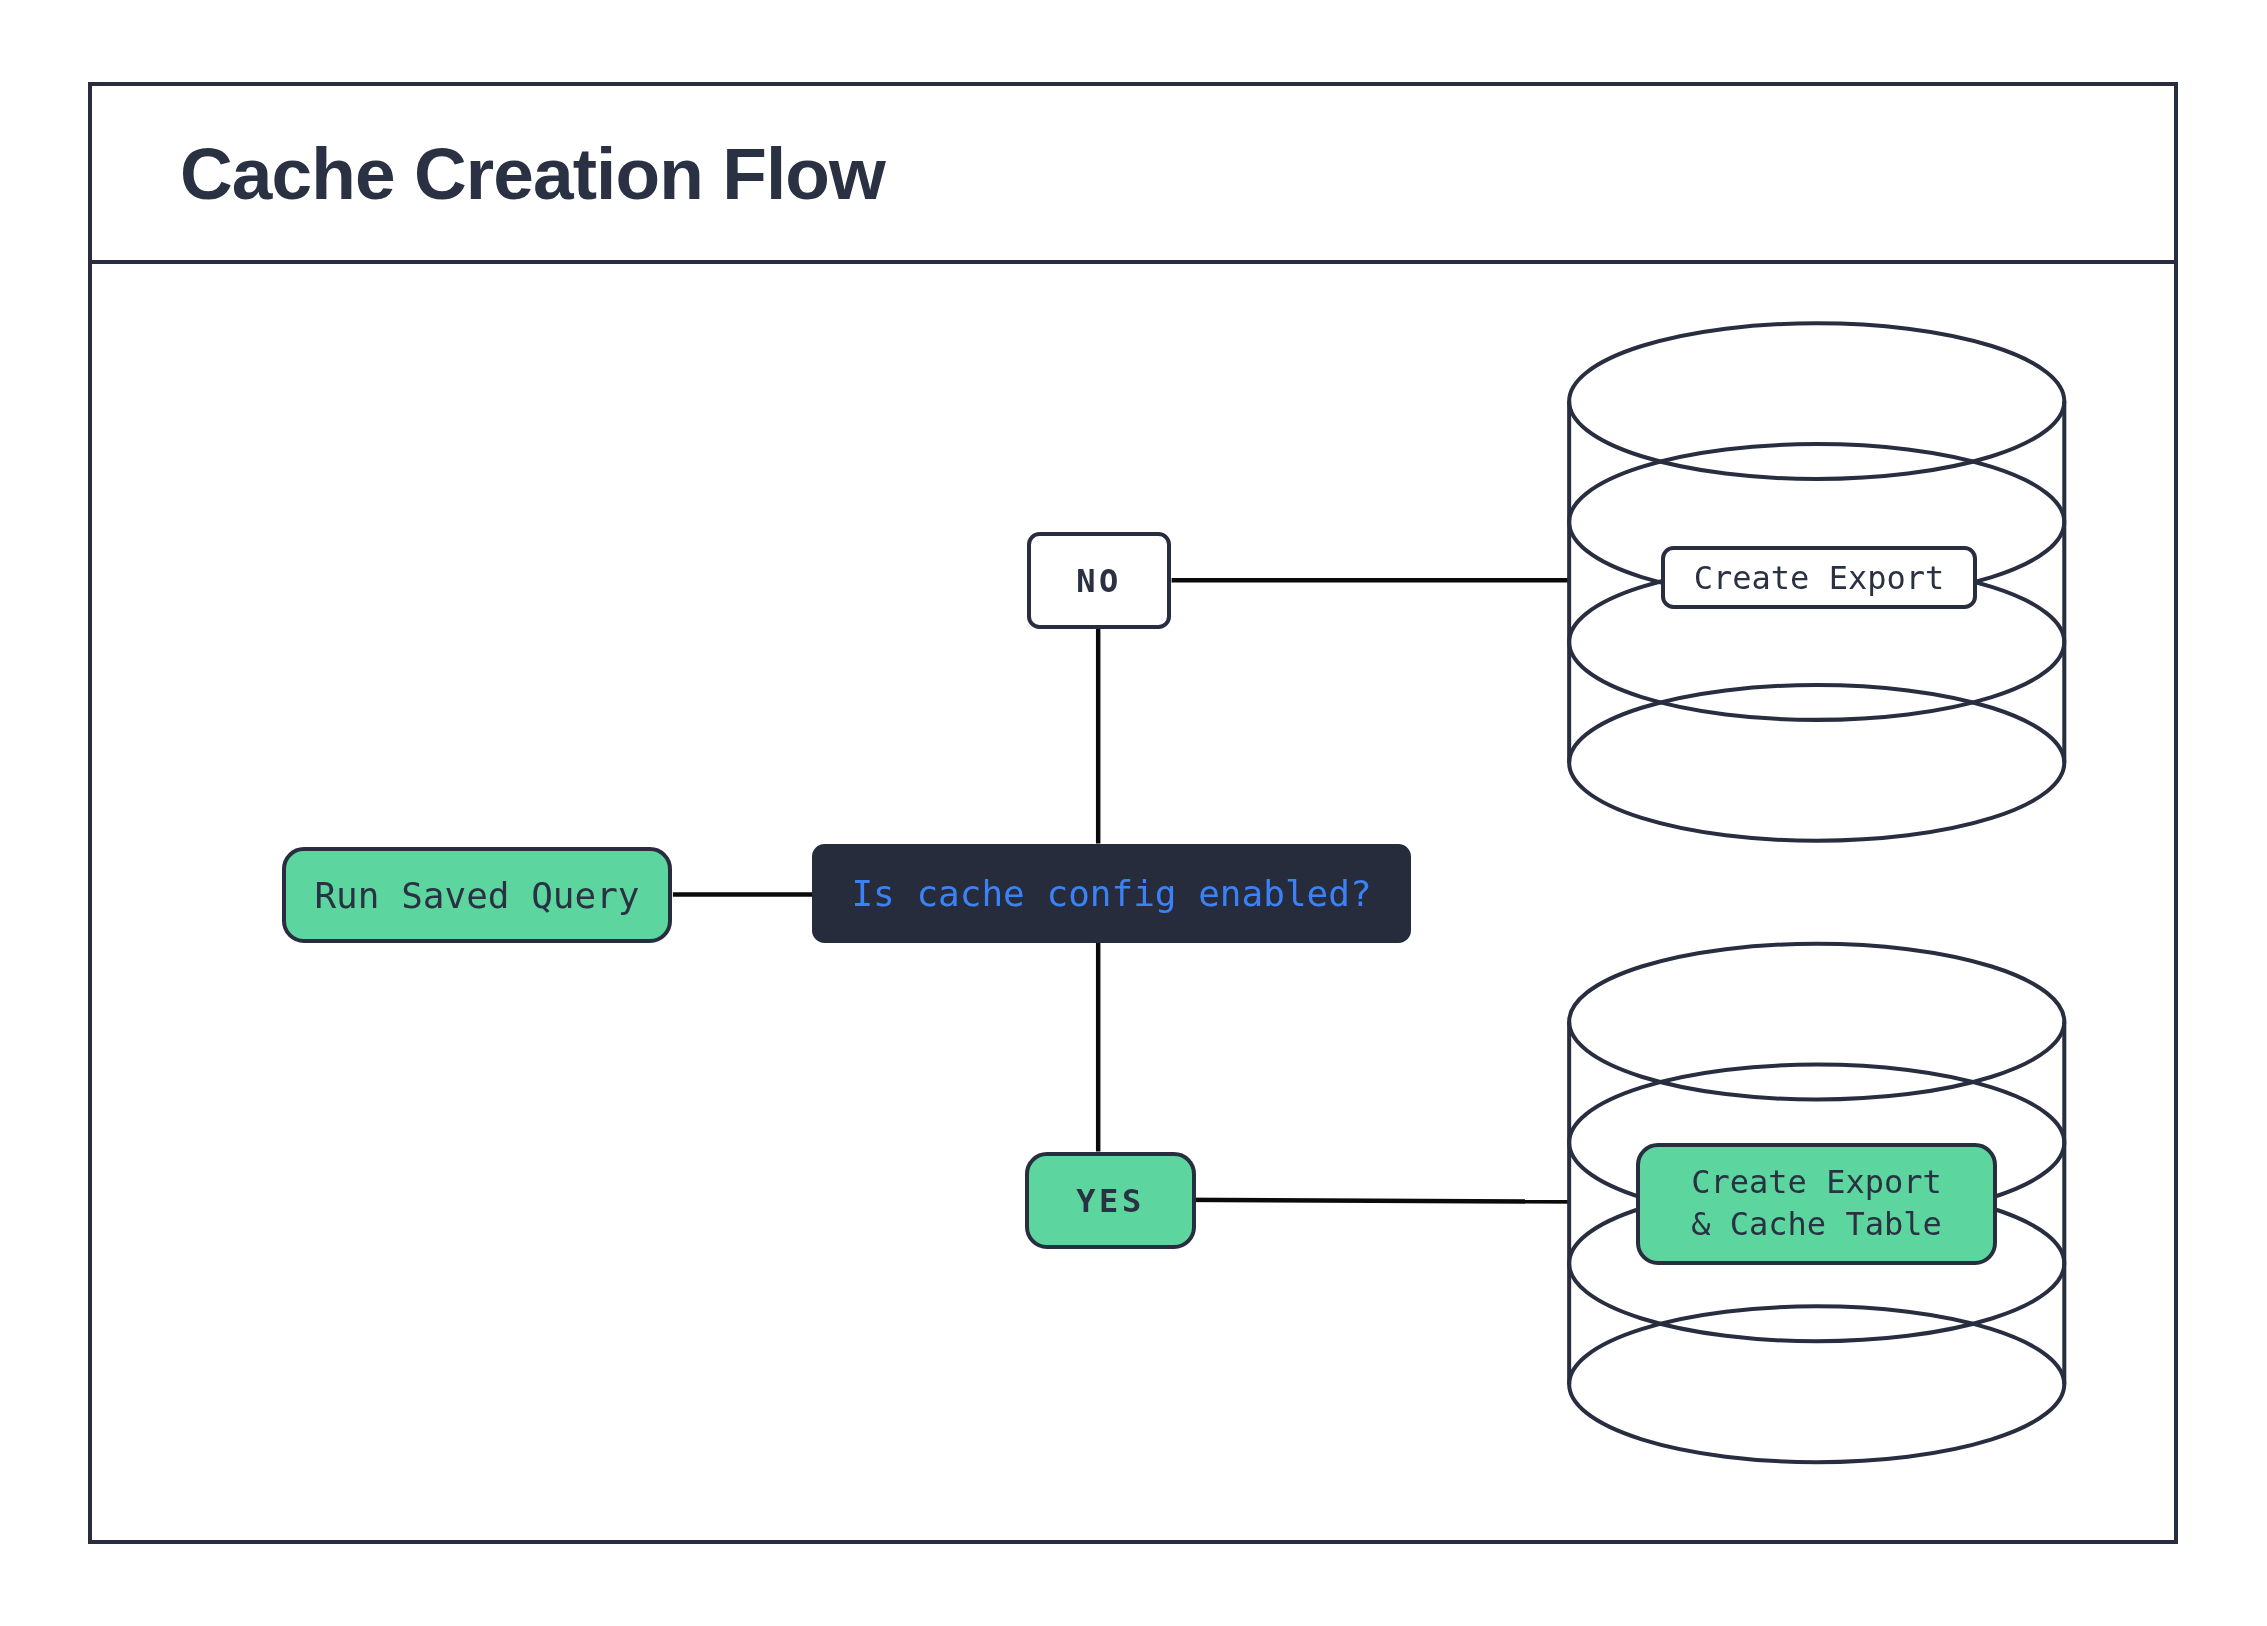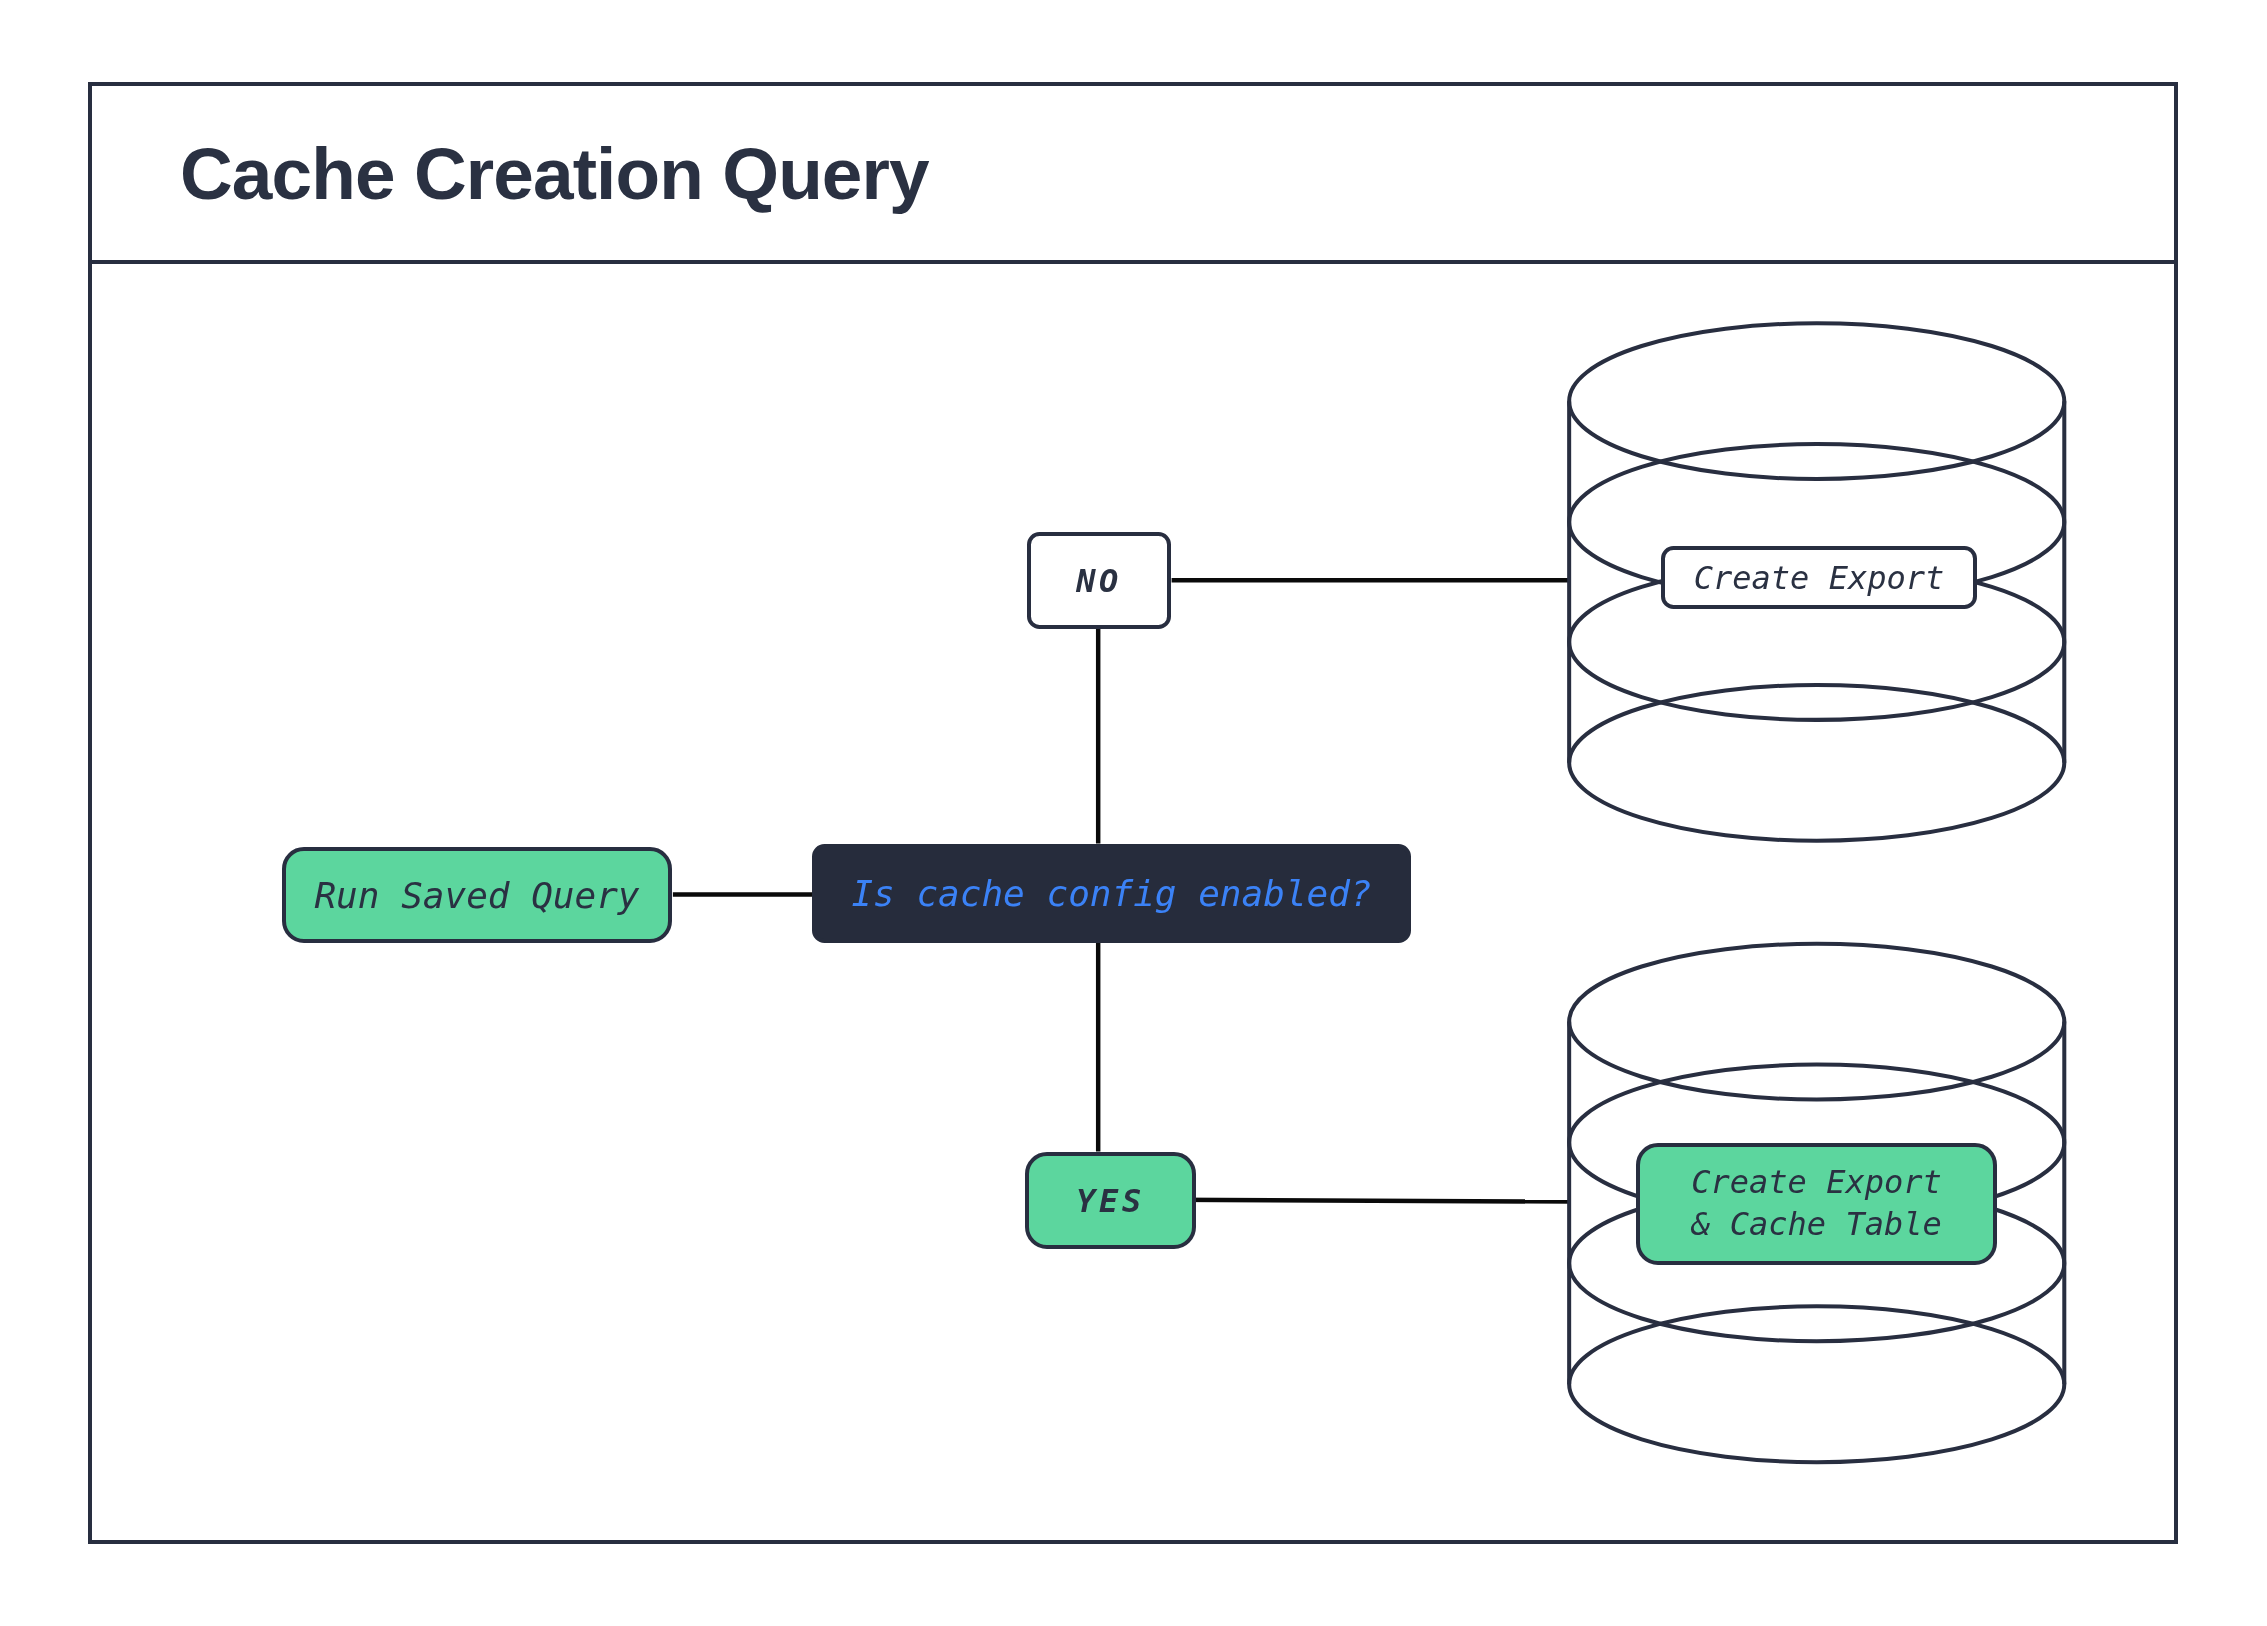--- a/index.html
+++ b/index.html
@@ -54,21 +54,20 @@
   
   .node {
     position: absolute;
     display: flex;
     align-items: center;
     justify-content: center;
     box-sizing: border-box;
     text-align: left;
     white-space: nowrap;
     color: #2a3142;
-    font-style: italic;
   }
   .node.green  { background: #5cd69e; border: 4.5px solid #282e40; border-radius: 22px; }
   .node.white  { background: #ffffff; border: 4.5px solid #282e40; border-radius: 12.5px; }
   .node.dark   {
     background: #262c3c;
     border: 4.5px solid #262c3c;
     border-radius: 12.5px;
     color: #3b82f6;
   }
   .node-run {
@@ -97,21 +96,21 @@
     flex-direction: column; line-height: 1.3;
   }
 </style>
 </head>
 <body>
 
 <div id="canvas">
 
   <div class="frame">
     <div class="titlebar">
-      <span class="title-text">Cache Creation Query</span>
+      <span class="title-text">Cache Creation Flow</span>
     </div>
   </div>
 
   <svg class="layer" width="2268" height="1626" viewBox="0 0 2532 1816">
 
     <g stroke="#0a0a0a" stroke-width="5">
       <line x1="751" y1="999" x2="907" y2="999"></line>
       <line x1="1226" y1="700" x2="1226" y2="942"></line>
       <line x1="1226" y1="1053" x2="1226" y2="1286"></line>
       <line x1="1308" y1="648" x2="1754" y2="648"></line>

